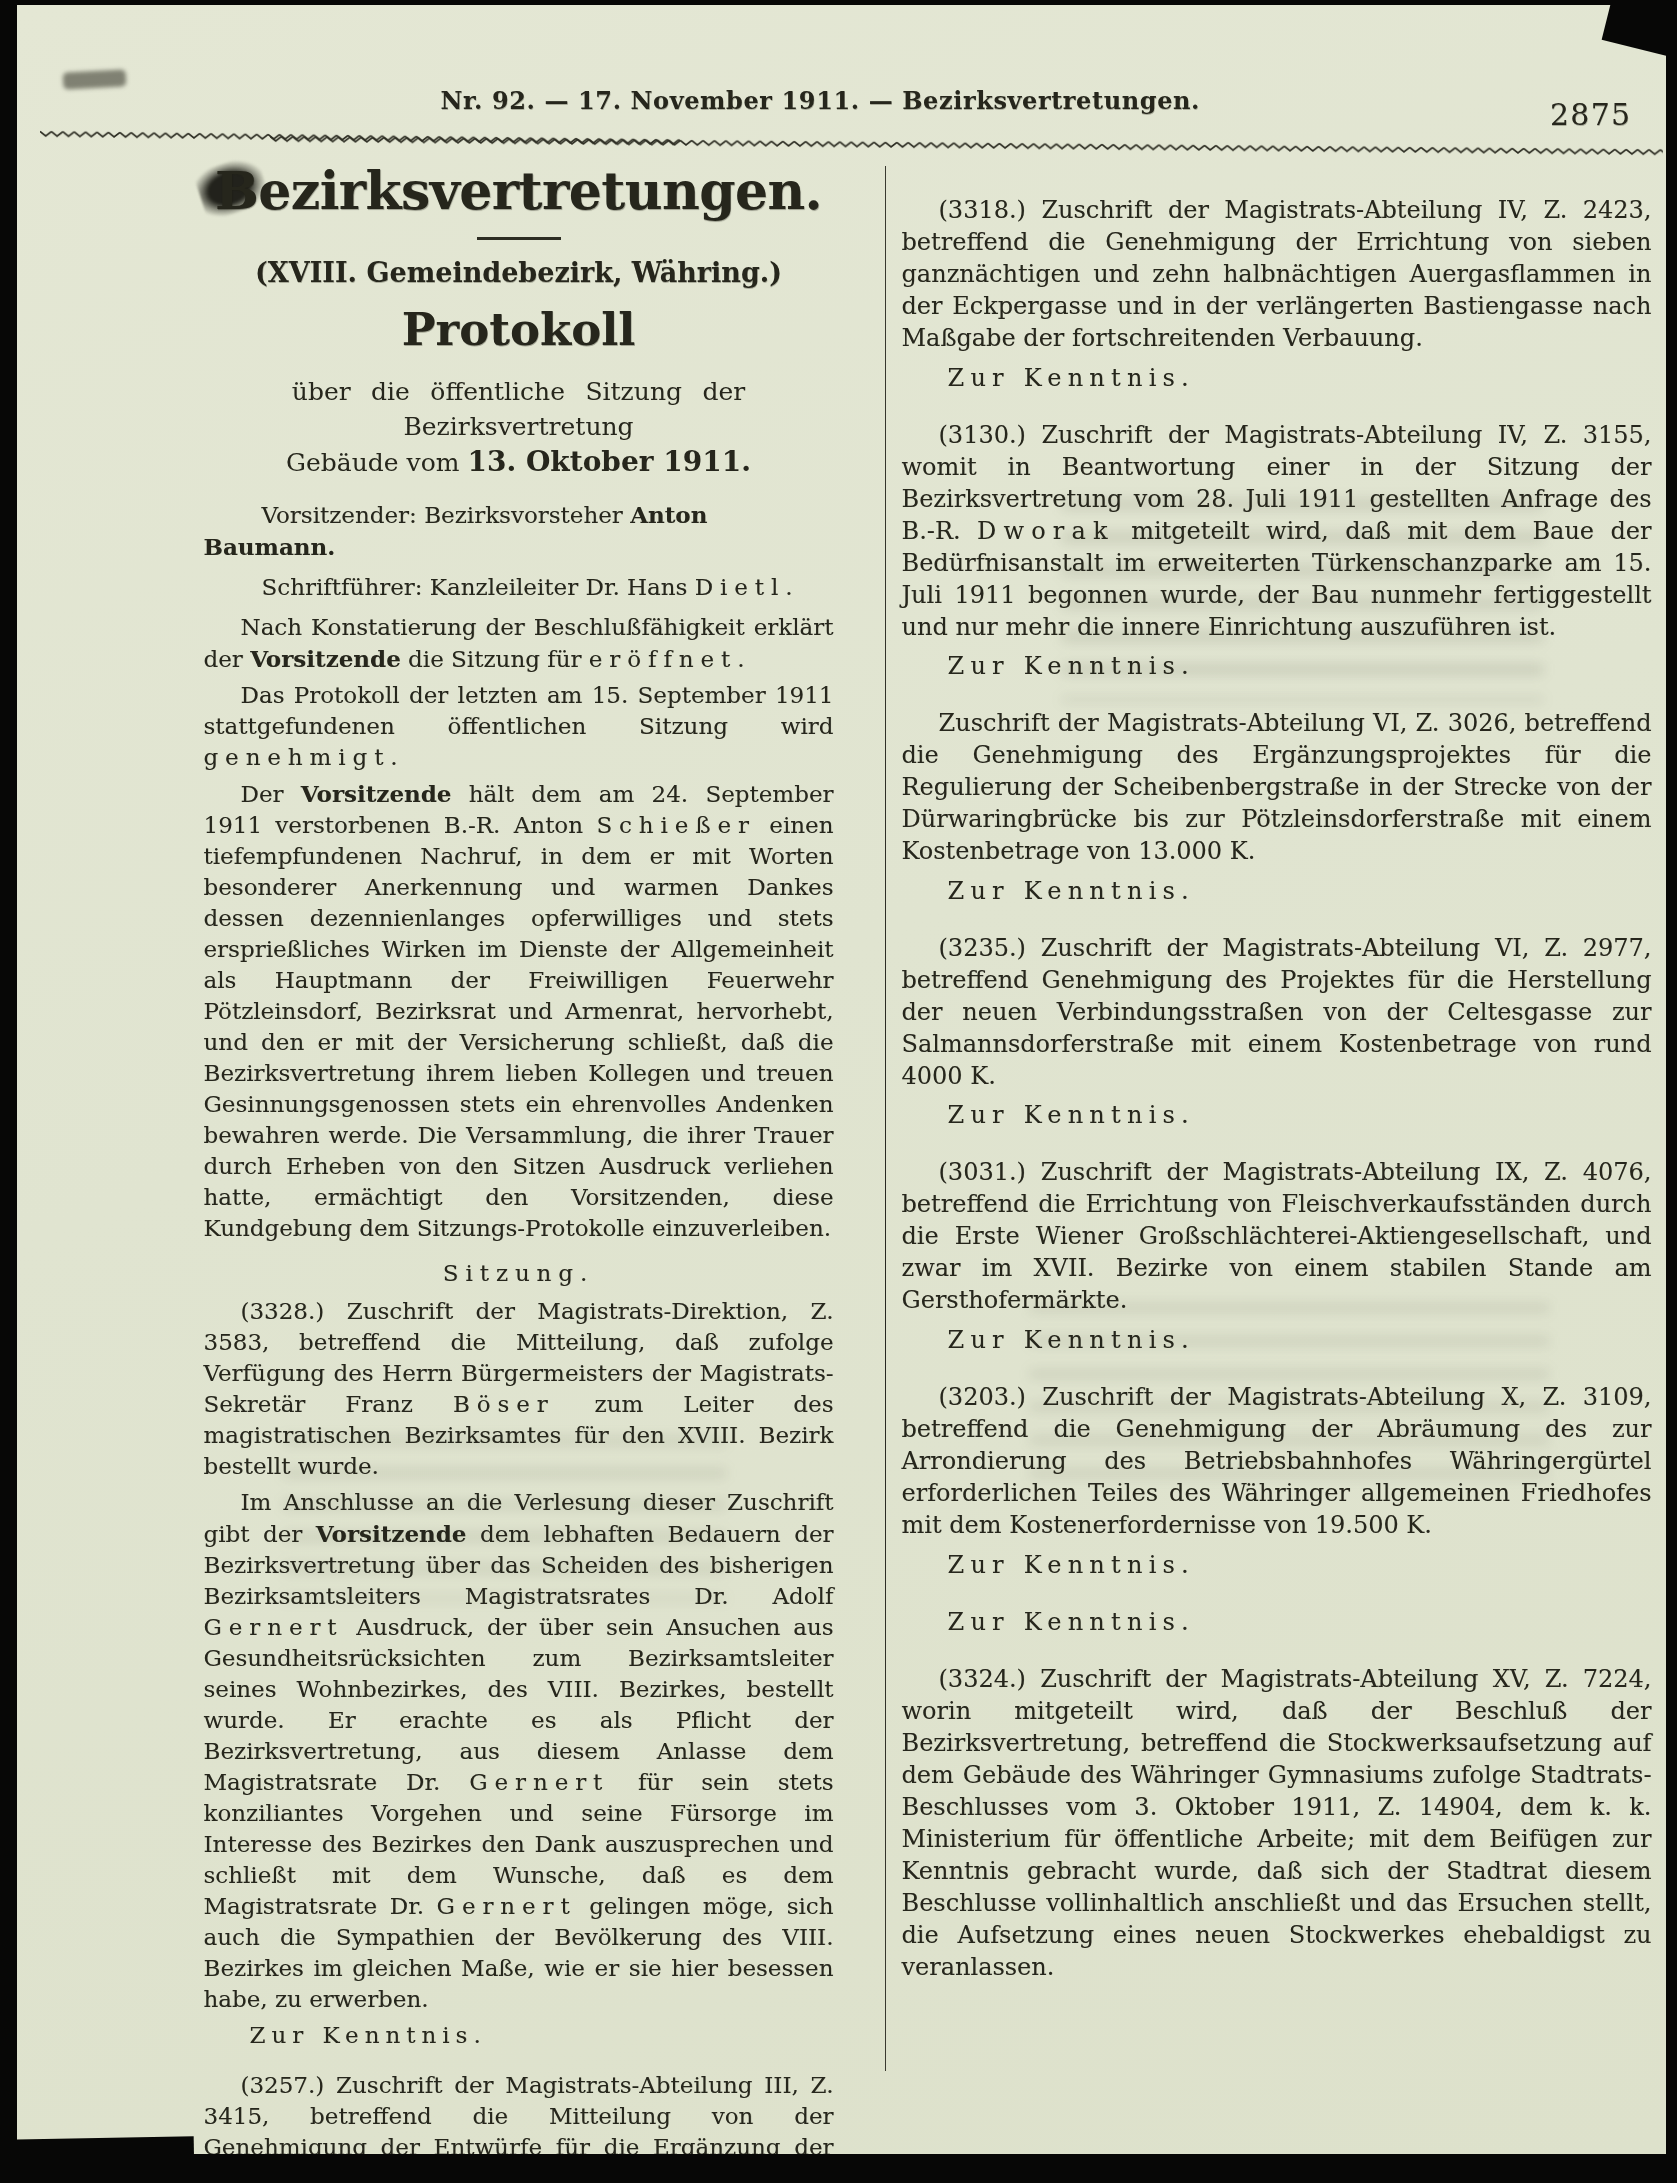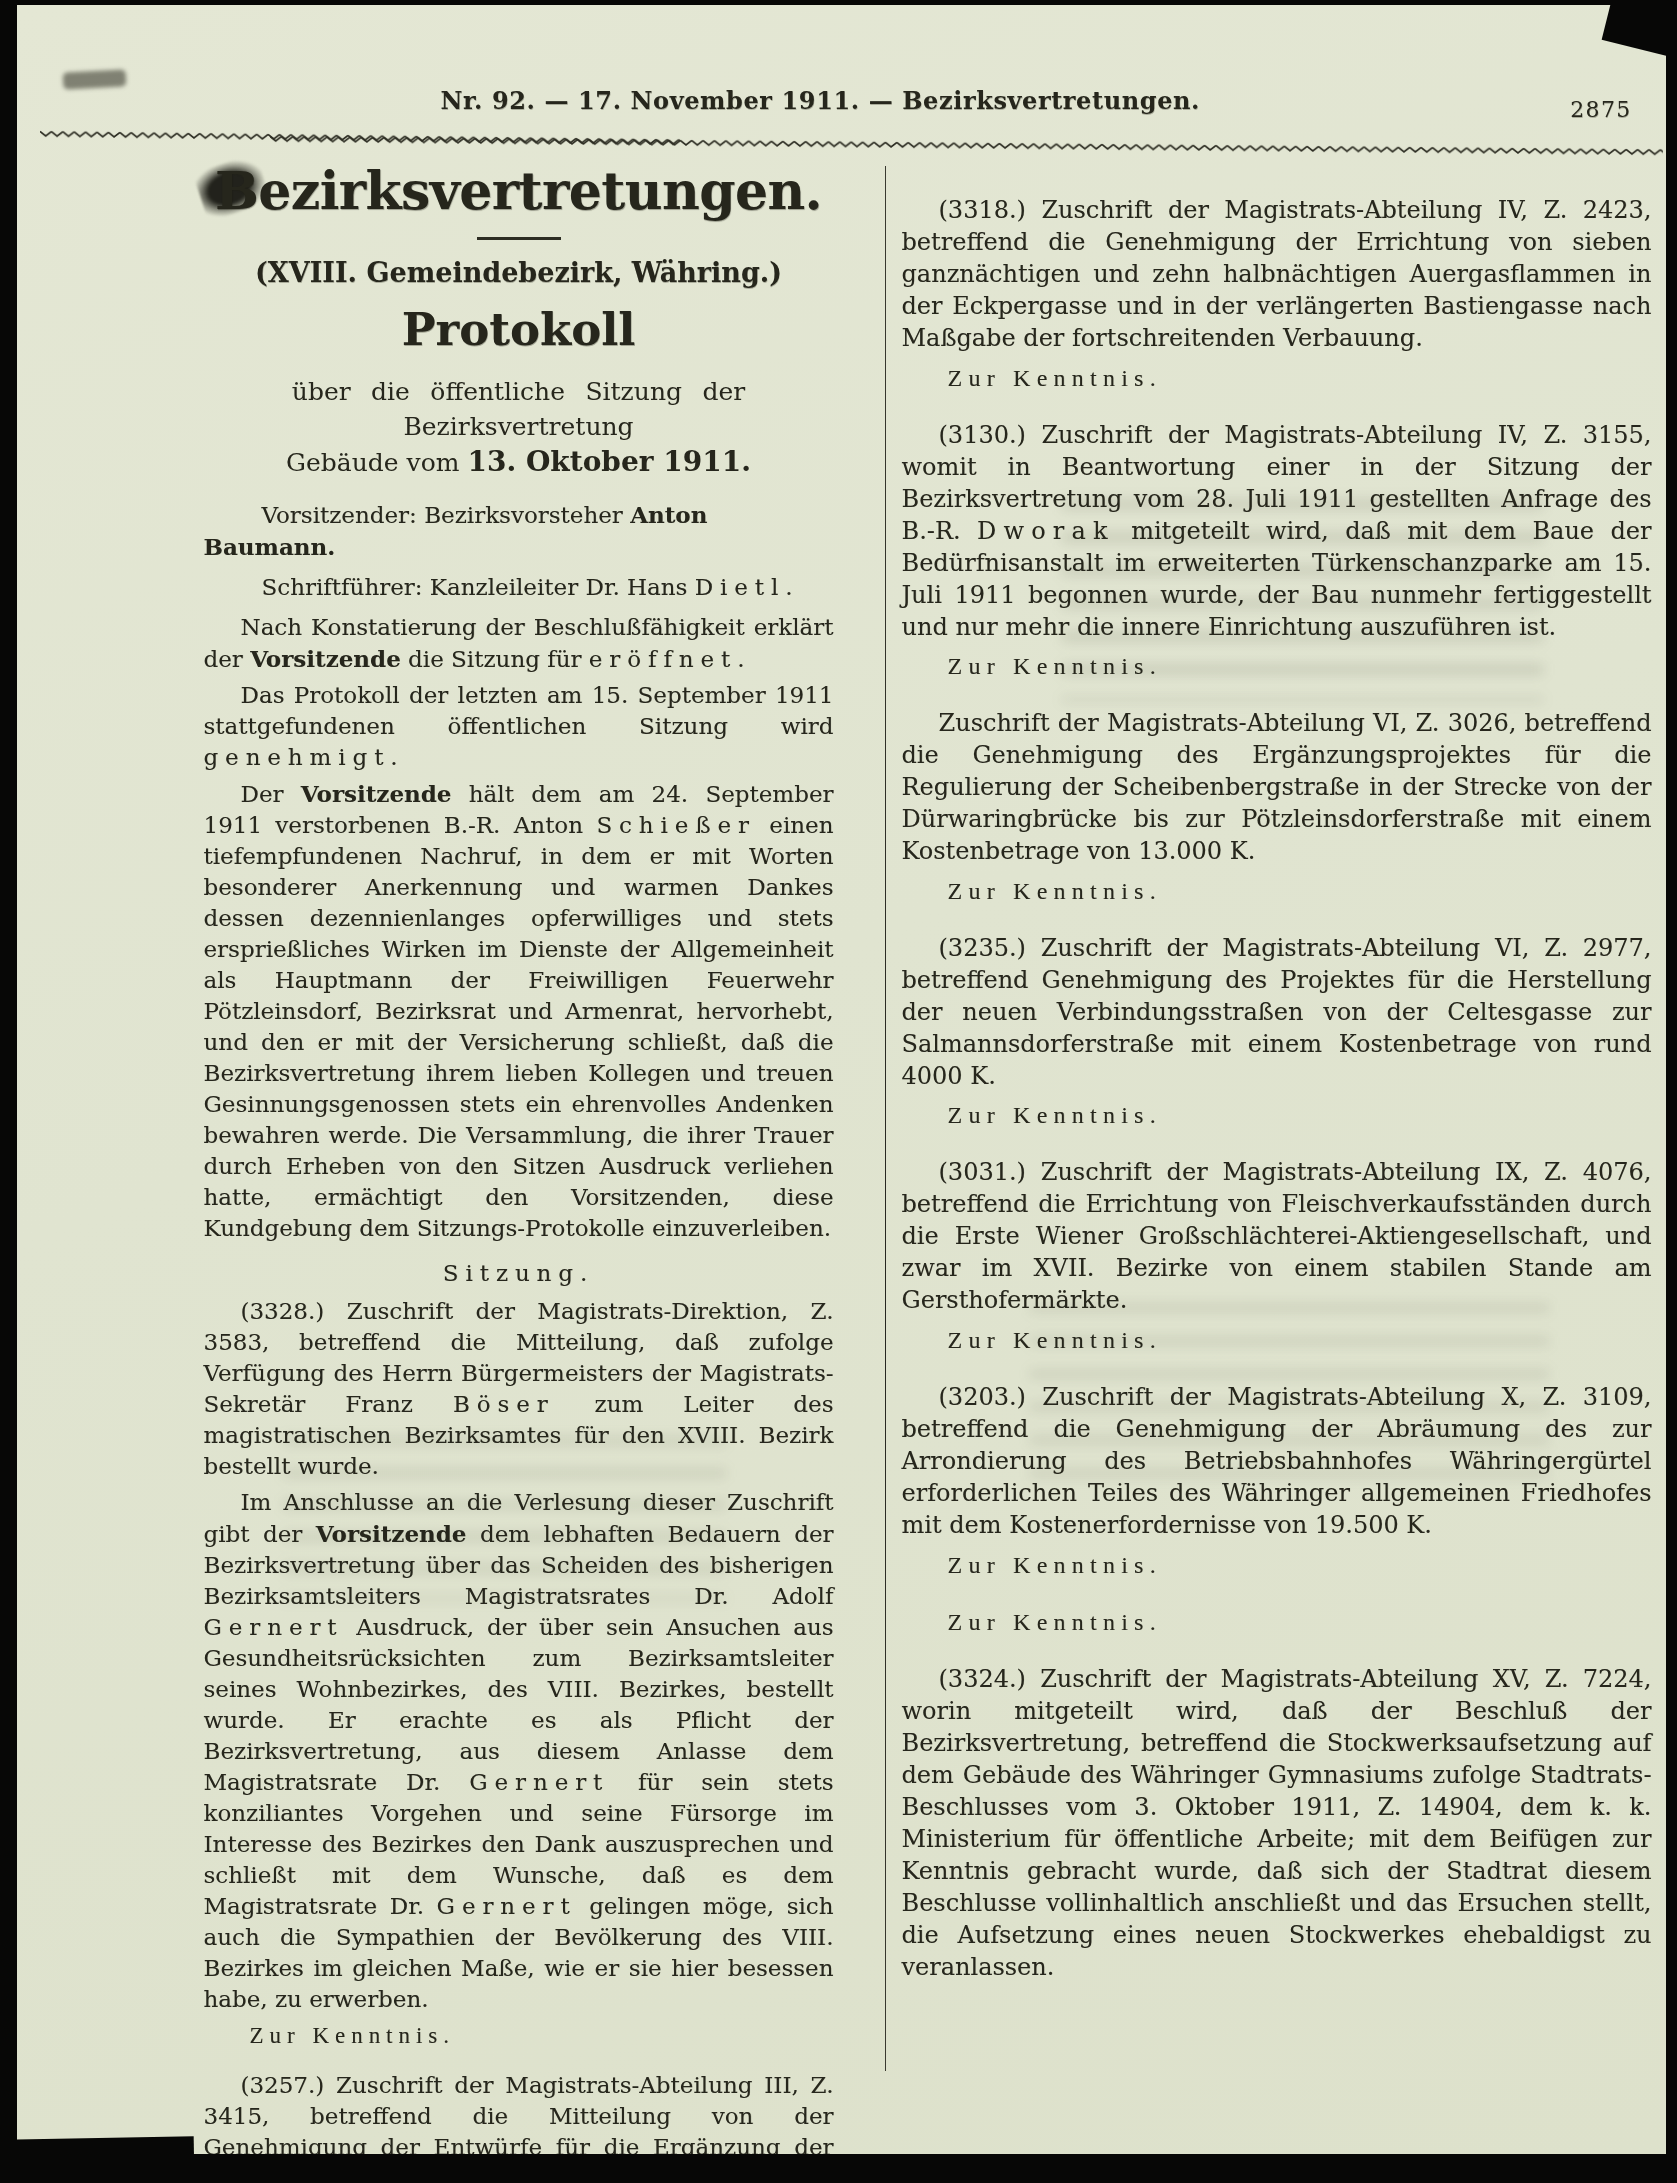--- a/index.html
+++ b/index.html
@@ -19,21 +19,21 @@
   }
   
   .running-header{
     position:absolute;left:424px;top:81px;
     font-size:24px;font-weight:bold;letter-spacing:0.6px;
     white-space:nowrap;
     text-shadow:0.4px 0.5px 0.5px rgba(40,40,28,.3);
   }
   .page-number{
     position:absolute;left:1495px;top:92px;width:120px;
-    font-size:22px;text-align:right;letter-spacing:1.3px;
+    font-size:30px;text-align:right;letter-spacing:1.3px;
     text-shadow:0.4px 0.5px 0.5px rgba(40,40,28,.3);
   }
   .zigzag{position:absolute;height:10px;}
   .zigzag svg{display:block;}
   .zigzag-a{left:23px;top:124px;width:640px;transform:rotate(0.75deg);transform-origin:left center;}
   .zigzag-b{left:253px;top:129px;width:1393px;transform:rotate(0.55deg);transform-origin:left center;}
   
   .col{position:absolute;}
   .col-left{left:187px;top:155px;width:630px;}
   .col-right{left:885px;top:189px;width:750px;}
@@ -61,21 +61,20 @@
     text-shadow:0.3px 0.4px 0.4px rgba(40,40,28,.25);
   }
   .col-right p{font-size:24px;line-height:32px;}
   .para.official{text-indent:58px;margin:2.5px 0 9px;text-align:left;}
   .para.body{margin:0 0 5px;}
   .col-right .para.body{margin:0 0 7.6px;}
   .para.heading{text-align:center;text-indent:0;margin:14px 0 7.6px;}
   .para.kenntnis{
     text-align:left;text-indent:46px;letter-spacing:.26em;
     margin:3.8px 0 19px;
-    font-family:Liberation Serif, serif;
   }
   .col-right .para.kenntnis{margin:6.3px 0 25px;}
   .seg-bold{font-weight:bold;}
   .seg-spaced{letter-spacing:.3em;}
   
   .smudge{position:absolute;pointer-events:none;}
   .smudge-title{
     left:182px;top:157px;width:66px;height:51px;
     background:radial-gradient(ellipse at 45% 50%,rgba(18,18,12,.92) 0 40%,rgba(18,18,12,.35) 60%,transparent 75%);
     transform:rotate(-18deg);filter:blur(1.3px);

